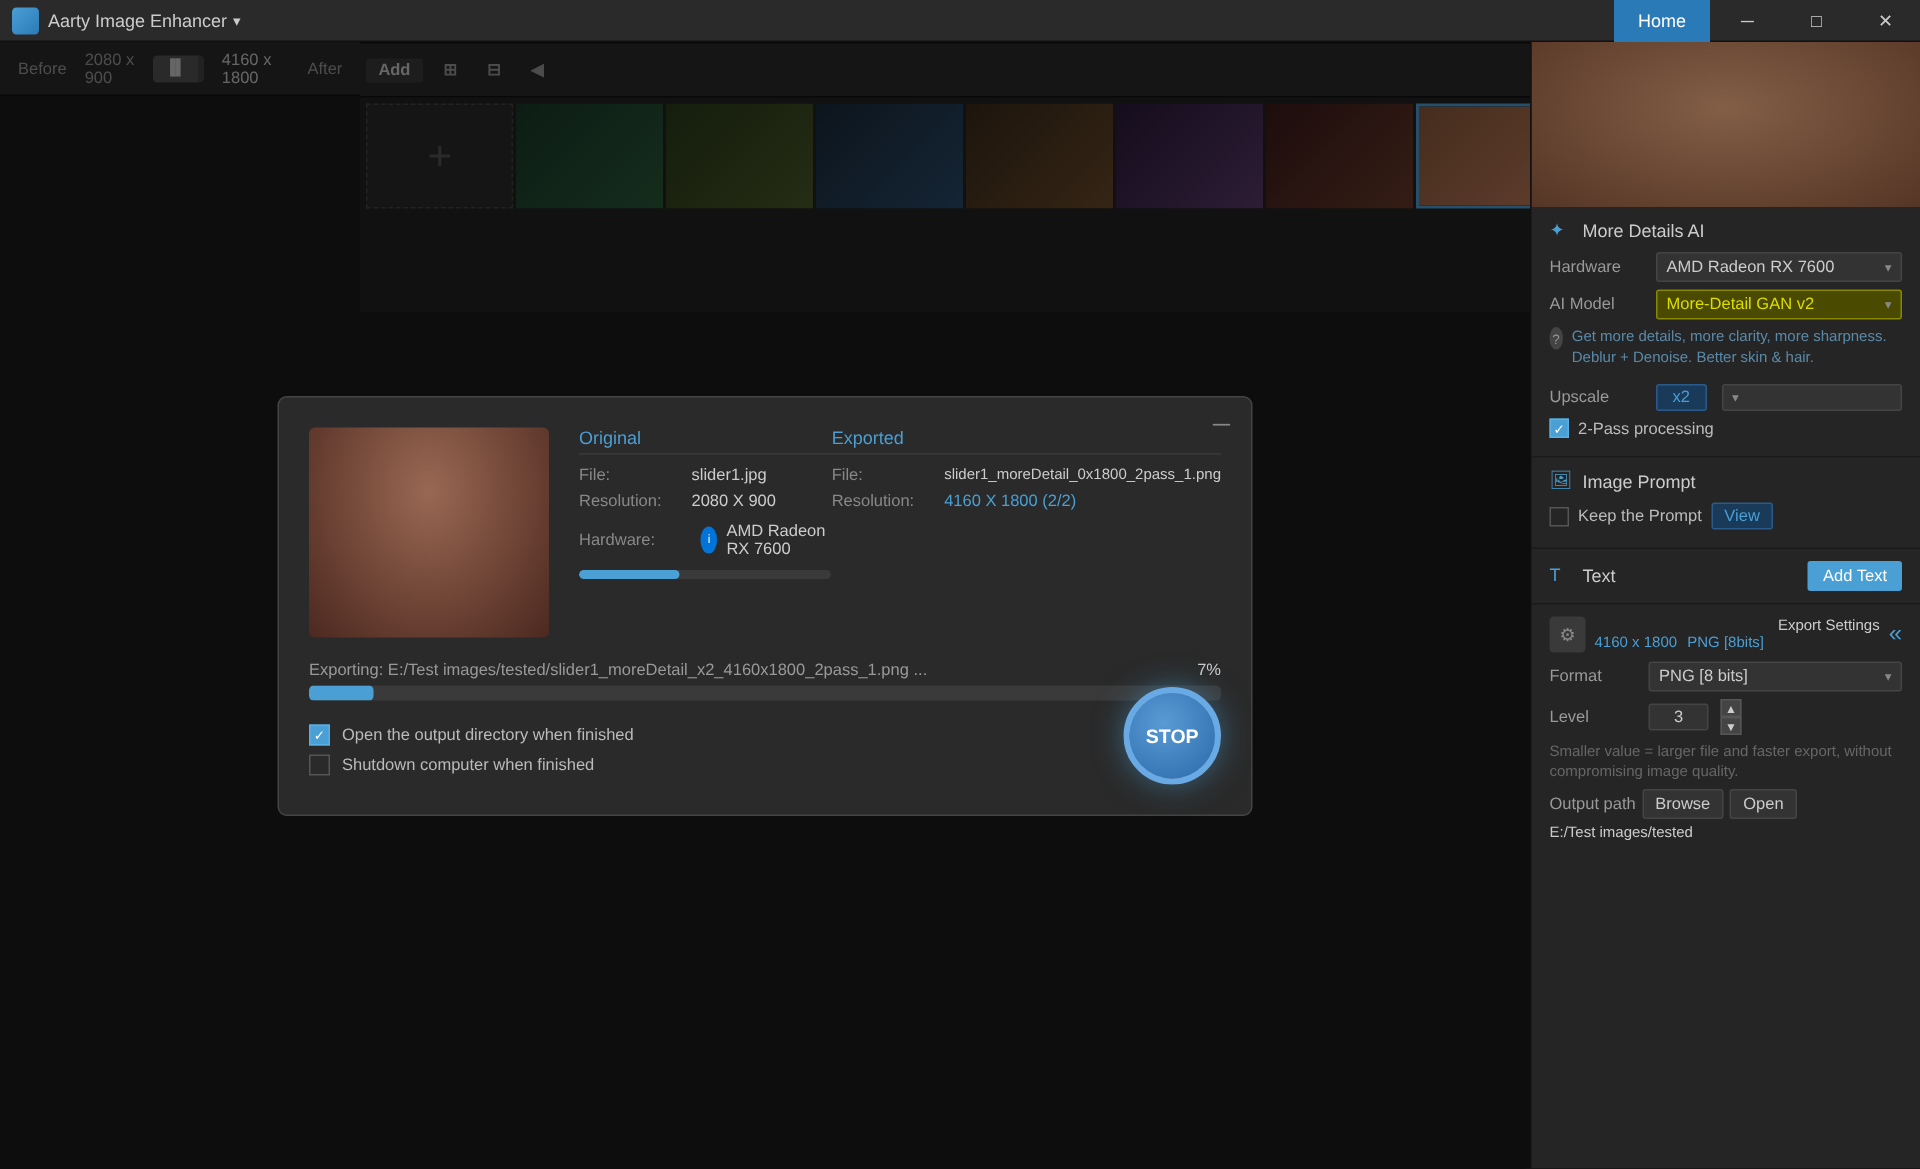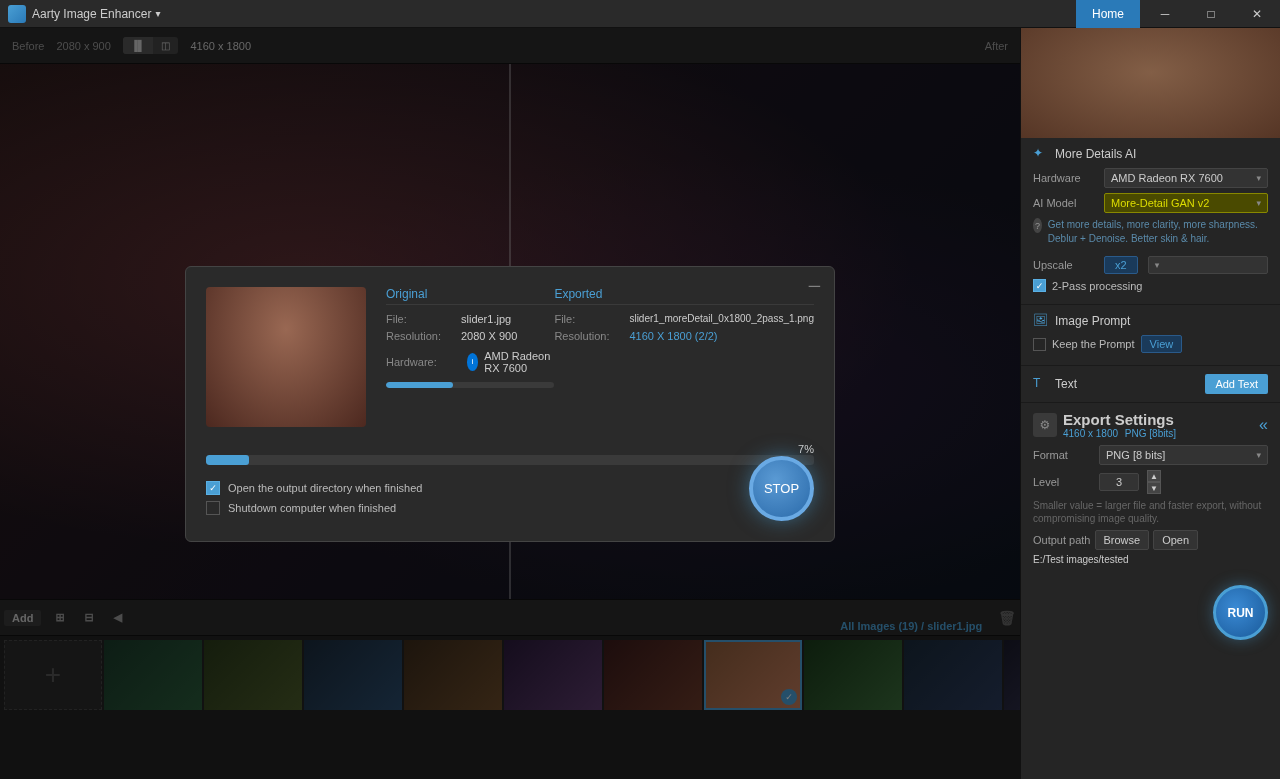--- a/index.html
+++ b/index.html
@@ -58,21 +58,21 @@
     
     .main-layout {
       display: flex;
       height: calc(779px - 28px);
     }
 
     
     .center-area {
       flex: 1;
       display: flex;
-      flex-direction: column;
+      flex-direction: row;
       overflow: hidden;
       position: relative;
     }
 
     
     .top-bar {
       height: 36px;
       background: #2a2a2a;
       display: flex;
       align-items: center;
@@ -426,21 +426,21 @@
       height: 24px;
       background: #3a3a3a;
       border-radius: 3px;
       display: flex;
       align-items: center;
       justify-content: center;
       font-size: 12px;
       color: #888;
     }
     .export-info { flex: 1; }
-    .export-title { color: #ccc; font-size: 15px; font-weight: 700; }
+    .export-title { color: #ccc; font-size: 10px; font-weight: 400; text-align: right; }
     .export-sub { color: #4a9fd4; font-size: 10px; }
     .export-collapse { color: #4a9fd4; cursor: pointer; font-size: 16px; }
     .export-row {
       display: flex;
       align-items: center;
       margin-bottom: 5px;
       gap: 6px;
     }
     .export-label { color: #999; font-size: 11px; width: 60px; flex-shrink: 0; }
     .export-select {
@@ -686,21 +686,21 @@
       width: 65px;
       height: 65px;
       border-radius: 50%;
       background: radial-gradient(circle at 40% 35%, #5a9ad4, #2a6aaa);
       border: 4px solid #6aaae4;
       display: flex;
       align-items: center;
       justify-content: center;
       color: white;
       font-size: 13px;
-      font-weight: normal;
+      font-weight: bold;
       cursor: pointer;
       box-shadow: 0 0 20px rgba(74,159,212,0.5);
     }
   </style>
 </head>
 <body>
 
 <div class="titlebar">
   <div class="titlebar-logo"></div>
   <span class="titlebar-title">Aarty Image Enhancer</span>
@@ -822,20 +822,21 @@
                   <span class="info-key">Resolution:</span>
                   <span class="info-val blue">4160 X 1800 (2/2)</span>
                 </div>
               </div>
             </div>
           </div>
         </div>
 
         <div class="exporting-path">
           <span class="exporting-percent">7%</span>
+          <span>Exporting: E:/Test images/tested/slider1_moreDetail_x2_4160x1800_2pass_1.png ...</span>
         </div>
         <div class="export-progress-bar">
           <div class="export-progress-fill" style="width: 7%"></div>
         </div>
 
         <div class="modal-checkboxes">
           <div class="modal-cb-row">
             <div class="modal-cb">✓</div>
             <span class="modal-cb-label">Open the output directory when finished</span>
           </div>
@@ -950,18 +951,15 @@
       <div class="export-note">Smaller value = larger file and faster export, without compromising image quality.</div>
 
       <div class="output-row">
         <span class="output-label">Output path</span>
         <div class="output-btn">Browse</div>
         <div class="output-btn">Open</div>
       </div>
       <div class="output-path">E:/Test images/tested</div>
     </div>
 
-    <div class="run-btn-container">
-      <div class="run-btn">RUN</div>
-    </div>
 
   </div>
 </div>
 
 </body></html>

